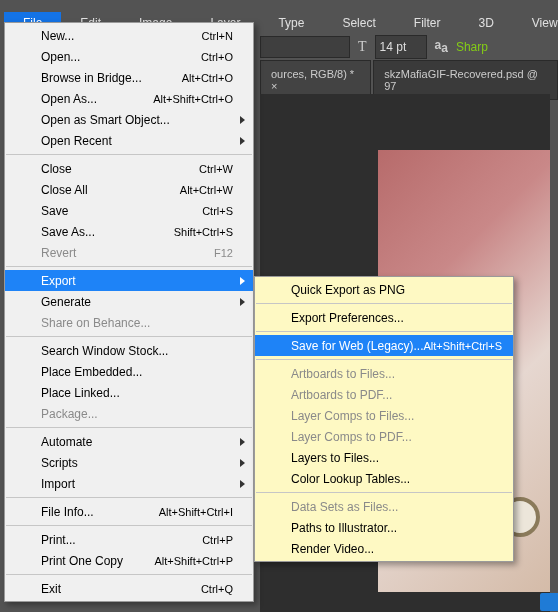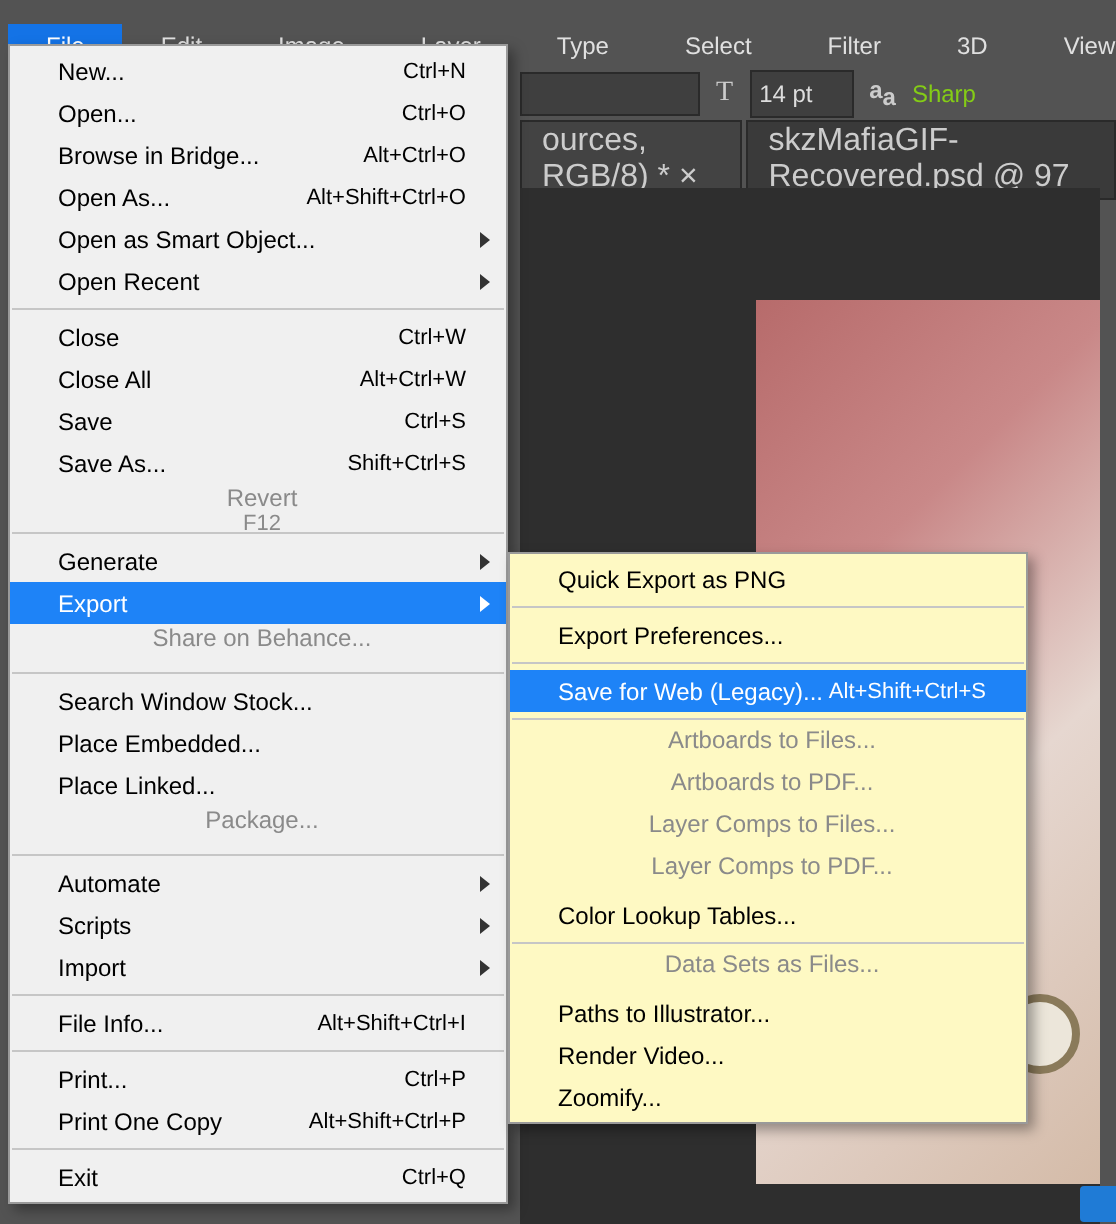--- a/index.html
+++ b/index.html
@@ -7,29 +7,29 @@
   .menubar { height: 26px; background: #535353; display: flex; align-items: center; padding-left: 4px; color: #e0e0e0; }
   .menubar .m { padding: 4px 19px; cursor: default; margin-top: 20px; }
   .menubar .m.active { background: #1473e6; color: #fff; }
   .toolbar-strip { position: absolute; top: 32px; left: 260px; right: 0; height: 30px; display: flex; align-items: center; gap: 8px; color: #ccc; }
   .dd { background: #3f3f3f; border: 1px solid #2a2a2a; height: 22px; width: 90px; }
   .tt { font-family: serif; font-size: 14px; }
   .pt { width: 52px; height: 24px; background: #3f3f3f; border: 1px solid #2a2a2a; display: inline-flex; align-items: center; padding: 0 4px; color: #ddd; }
   .aa { font-size: 12px; font-weight: bold; }
   .sharp { color: #84cc16; }
   .tabbar { position: absolute; top: 66px; left: 260px; right: 0; height: 28px; display: flex; align-items: center; gap: 2px; }
-  .tab1, .tab2 { height: 40px; display: flex; align-items: center; padding: 0 10px; color: #ccc; background: #434343; border: 1px solid #2a2a2a; font-size: 16px; }
+  .tab1, .tab2 { height: 40px; display: flex; align-items: center; padding: 0 10px; color: #ccc; background: #434343; border: 1px solid #2a2a2a; font-size: 11px; }
   .tab2 { background: #3a3a3a; }
   .canvas-area { position: absolute; top: 94px; left: 260px; right: 8px; bottom: 0; background: #2e2e2e; }
   .photo { position: absolute; top: 56px; left: 118px; right: 0; bottom: 20px; background: linear-gradient(135deg, #b76b6b 0%, #c98888 30%, #e6d7d0 60%, #d4bba8 100%); overflow: hidden; }
   .watch { position: absolute; bottom: 55px; right: 10px; width: 40px; height: 40px; border-radius: 50%; background: #ece6da; border: 4px solid #8a7a5a; }
   .timeline { position: absolute; left: 280px; bottom: 1px; height: 18px; width: 120px; background: #1f7bd6; border-radius: 2px; display:flex; align-items:center; justify-content:center; color:#fff; font-size:10px;}
   .filemenu { position: absolute; top: 22px; left: 4px; width: 250px; background: #f0f0f0; border: 1px solid #9a9a9a; box-shadow: 3px 3px 6px rgba(0,0,0,.35); padding: 2px 0; }
-  .row { display: flex; align-items: center; height: 21px; padding: 0 20px 0 24px; color: #000; position: relative; justify-content: space-between; }
-  .row.disabled { color: #8a8a8a; flex-direction: column; }
+  .row { display: flex; align-items: center; height: 21px; padding: 0 20px 0 36px; color: #000; position: relative; justify-content: space-between; }
+  .row.disabled { color: #8a8a8a; }
   .row .lbl { flex: 1; white-space: nowrap; }
   .row .sc { color: inherit; font-size: 11px; }
   .row.sub::after { content: ""; position: absolute; right: 8px; top: 50%; transform: translateY(-50%); border-left: 5px solid #333; border-top: 4px solid transparent; border-bottom: 4px solid transparent; }
   .row.hi { background: #1e83f7; color: #fff; }
   .row.hi.sub::after { border-left-color: #fff; }
   .sep { height: 1px; background: #c6c6c6; margin: 3px 1px; }
   .submenu { position: absolute; top: 276px; left: 254px; width: 260px; background: #fef9c3; border: 1px solid #9a9a9a; box-shadow: 3px 3px 6px rgba(0,0,0,.35); padding: 2px 0; }
 </style>
 </head>
 <body>
@@ -106,25 +106,25 @@
     </div>
     <div class="row">
       <span class="lbl">Save As...</span>
       <span class="sc">Shift+Ctrl+S</span>
     </div>
     <div class="row disabled">
       <span class="lbl">Revert</span>
       <span class="sc">F12</span>
     </div>
     <div class="sep"></div>
-    <div class="row sub">
-      <span class="lbl">Generate</span>
-    </div>
     <div class="row sub hi">
       <span class="lbl">Export</span>
+    </div>
+    <div class="row sub">
+      <span class="lbl">Generate</span>
     </div>
     <div class="row disabled">
       <span class="lbl">Share on Behance...</span>
     </div>
     <div class="sep"></div>
     <div class="row">
       <span class="lbl">Search Window Stock...</span>
     </div>
     <div class="row">
       <span class="lbl">Place Embedded...</span>
@@ -186,28 +186,28 @@
     <div class="row disabled">
       <span class="lbl">Artboards to PDF...</span>
     </div>
     <div class="row disabled">
       <span class="lbl">Layer Comps to Files...</span>
     </div>
     <div class="row disabled">
       <span class="lbl">Layer Comps to PDF...</span>
     </div>
     <div class="row">
+      <span class="lbl">Layers to Files...</span>
+    </div>
+    <div class="row">
       <span class="lbl">Color Lookup Tables...</span>
     </div>
     <div class="sep"></div>
     <div class="row disabled">
       <span class="lbl">Data Sets as Files...</span>
     </div>
     <div class="row">
       <span class="lbl">Paths to Illustrator...</span>
     </div>
     <div class="row">
       <span class="lbl">Render Video...</span>
     </div>
-    <div class="row">
-      <span class="lbl">Zoomify...</span>
-    </div>
   </div>
 
 </body></html>

